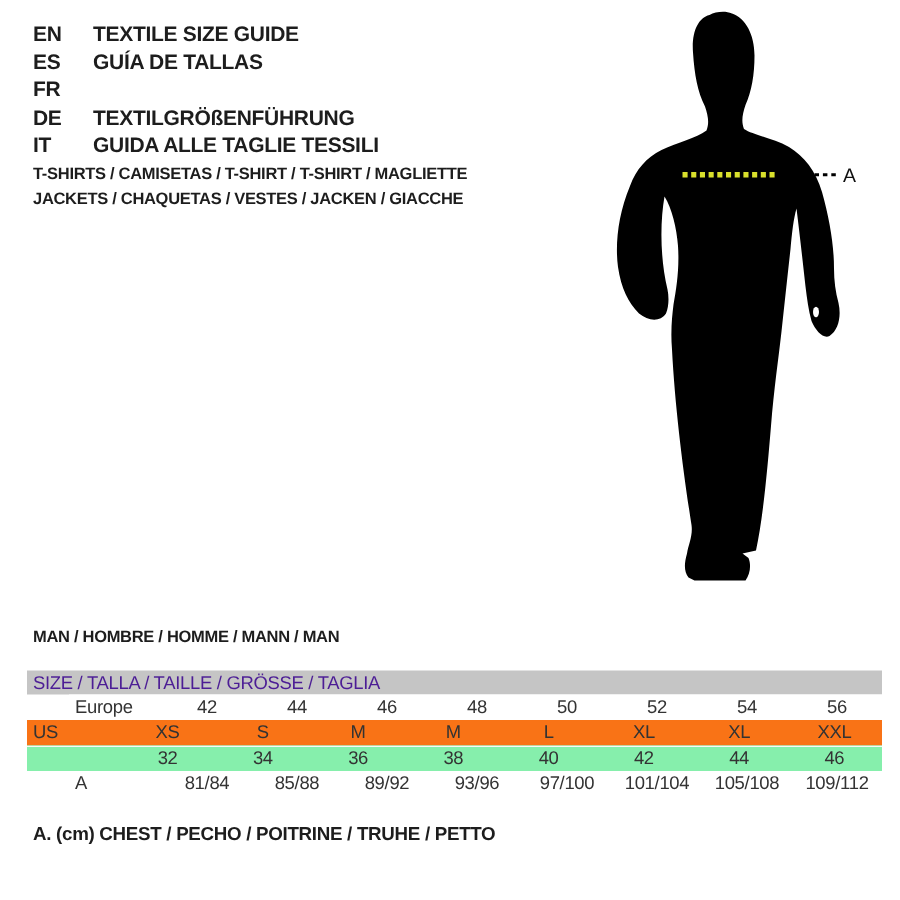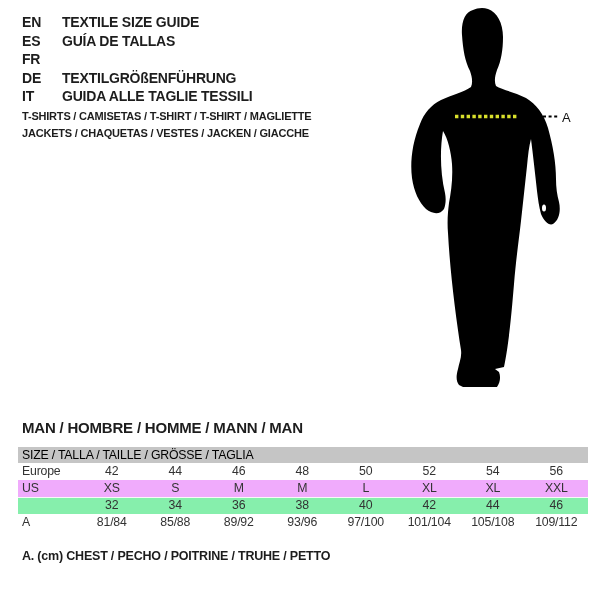--- a/index.html
+++ b/index.html
@@ -10,29 +10,29 @@
   
   .langs { position:absolute; top:13px; left:22px; }
   .lang-row { display:flex; font-weight:bold; font-size:14px; line-height:18.6px; letter-spacing:-0.2px; }
   .lang-code { width:40px; }
   
   .apparel { position:absolute; top:108px; left:22px; font-weight:bold; font-size:11px; line-height:17.4px; letter-spacing:-0.2px; }
   
   .figure-svg { position:absolute; left:395px; top:0; }
   .marker-label { font-family:"Liberation Sans", sans-serif; font-size:13px; fill:#111; }
   
-  .section-title { position:absolute; top:419px; left:22px; font-weight:bold; font-size:15px; letter-spacing:-0.2px; }
+  .section-title { position:absolute; top:419px; left:22px; font-weight:bold; font-size:11px; letter-spacing:-0.2px; }
   
   .size-table { position:absolute; top:447px; left:18px; width:570px; font-size:12.3px; color:#333; letter-spacing:-0.2px; }
-  .tbl-header { background:#c5c5c5; height:16px; line-height:16px; padding-left:4px; color:#000000; }
+  .tbl-header { background:#c5c5c5; height:16px; line-height:16px; padding-left:4px; color:#4c1d95; }
   .tbl-row { display:grid; grid-template-columns:62px repeat(8, 1fr); height:17px; line-height:17px; }
   .tbl-row .lbl { padding-left:4px; text-align:left; }
   .tbl-row .val { text-align:center; }
-  .row-white { background:#ffffff; }
-  .row-band { background:#f0abfc; }
+  .row-white { background:#ffffff;margin-left:28px; }
+  .row-band { background:#f97316; }
   .row-band2 { background:#86efac; box-shadow: inset 0 1px 0 #f8f8f8; }
   
   .footnote { position:absolute; top:549px; left:22px; font-weight:bold; font-size:12.5px; letter-spacing:-0.2px; }
 </style>
 </head>
 <body>
 
 <div class="page">
 
   <div class="langs">

